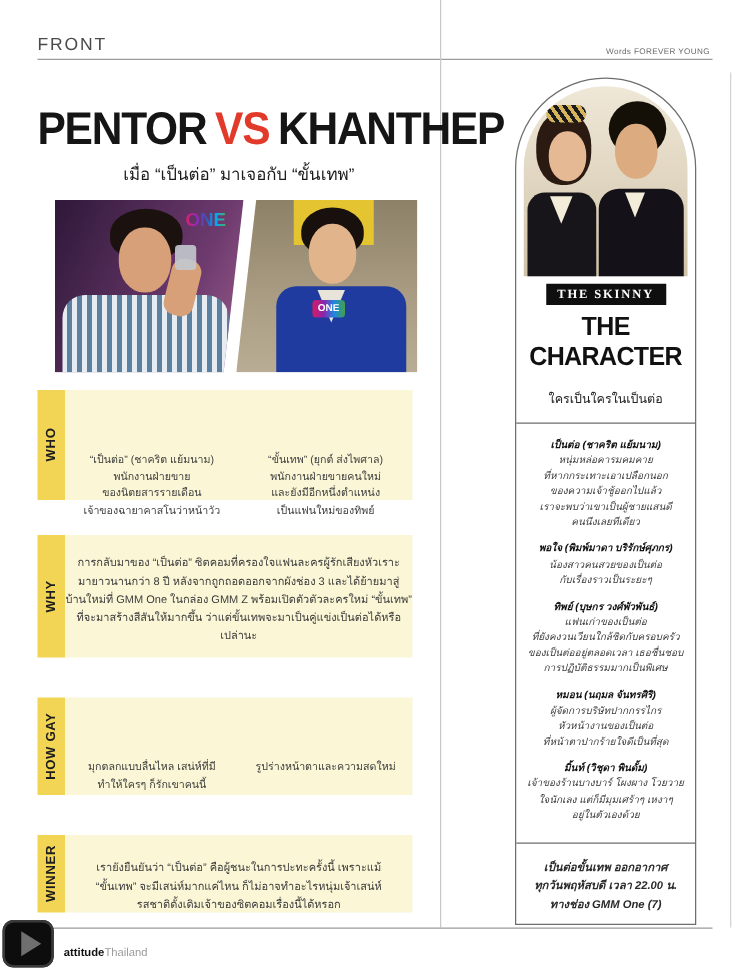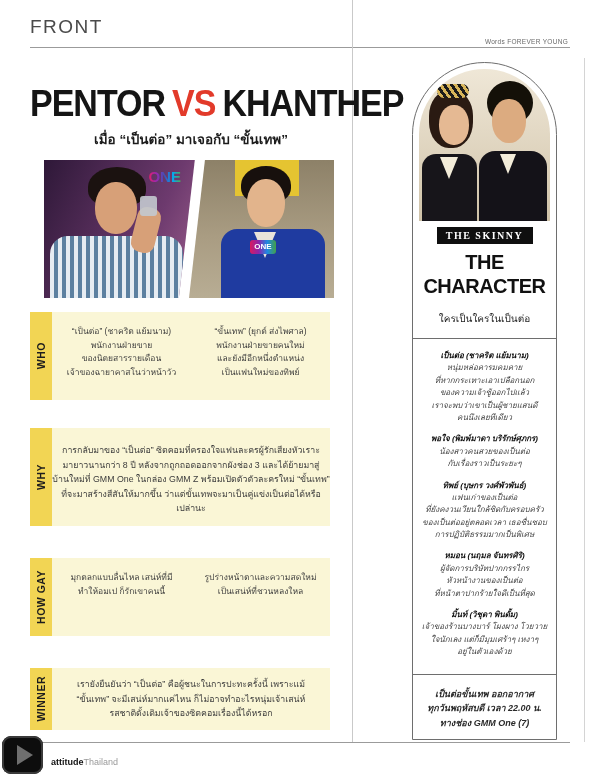--- a/index.html
+++ b/index.html
@@ -1,30 +1,30 @@
 <!DOCTYPE html>
 <html><head>
 <meta charset="utf-8">
 <style>
   html,body{margin:0;padding:0;background:#e9e9e9;}
   .page{position:relative;width:600px;height:781px;background:#ffffff;overflow:hidden;
         font-family:"Liberation Sans",sans-serif;color:#333;}
   
-  .hdr-section{position:absolute;left:30px;top:16px;font-size:19px;letter-spacing:1.5px;color:#4a4a4a;}
+  .hdr-section{position:absolute;left:30px;top:27px;font-size:14px;letter-spacing:1.5px;color:#4a4a4a;}
   .hdr-rule{position:absolute;left:30px;top:47px;width:540px;height:1px;background:#9b9b9b;}
   .hdr-credit{position:absolute;right:32px;top:38px;font-size:6.5px;color:#6a6a6a;letter-spacing:.3px;}
   .vline-mid{position:absolute;left:352px;top:0;width:1px;height:742px;background:#c9c9c9;}
   .vline-right{position:absolute;left:584px;top:58px;width:1px;height:684px;background:#d4d4d4;}
   
   .title{position:absolute;left:30px;top:84px;width:322px;text-align:center;
          font-weight:bold;font-size:34px;letter-spacing:-1px;color:#151515;
          transform:scaleY(1.08);white-space:nowrap;}
   .title .vs{color:#e23a2a;margin:0 7px;}
   .subtitle{position:absolute;left:30px;top:128px;width:322px;text-align:center;
-            font-weight:bold;font-size:13.5px;color:#1c1c1c;}
+            font-weight:normal;font-size:13.5px;color:#1c1c1c;}
   
   .photos{position:absolute;left:44px;top:160px;width:282px;height:138px;}
   .ph{position:absolute;top:0;left:0;width:290px;height:138px;overflow:hidden;}
   .ph-a{clip-path:polygon(0 0,52% 0,46.5% 100%,0 100%);
         background:linear-gradient(115deg,#2e1838 0%,#6d3a6e 40%,#b5729c 72%,#d99cb8 100%);}
   .ph-b{clip-path:polygon(55.5% 0,100% 0,100% 100%,50% 100%);
         background:linear-gradient(180deg,#8d8168 0%,#a99c82 55%,#b8ad94 100%);}
   .one-logo-a{position:absolute;left:36%;top:6%;font-weight:bold;font-size:15px;
               background:linear-gradient(90deg,#e91e63,#9c27b0,#3f51b5,#03a9f4,#4caf50);
               -webkit-background-clip:text;background-clip:text;color:transparent;}
@@ -43,24 +43,24 @@
   .mic-b{position:absolute;left:71%;top:58%;width:26px;height:14px;border-radius:3px;background:#111;
          color:#fff;font-size:8px;font-weight:bold;text-align:center;line-height:14px;
          background:linear-gradient(90deg,#d81b60,#8e24aa,#1e88e5,#43a047);}
   
   .row{position:absolute;left:30px;}
   .tab{position:absolute;left:0;top:0;width:22px;height:100%;background:#f2d554;
        display:flex;align-items:center;justify-content:center;}
   .tab span{writing-mode:vertical-rl;transform:rotate(180deg);font-weight:bold;font-size:10.5px;
             letter-spacing:.5px;color:#1d1d1d;white-space:nowrap;}
   .box{position:absolute;left:22px;top:0;width:278px;height:100%;background:#faf6d6;}
-  .cols{display:flex;height:100%;}
+  .cols{display:flex;height:100%;margin-top:36px;}
   .col{flex:1;text-align:center;font-size:8.5px;line-height:1.6;color:#3c3c3c;padding-top:13px;}
   .para{text-align:center;font-size:8.8px;line-height:1.65;color:#3c3c3c;padding-top:15px;}
-  .para-sm{padding-top:9px;}
+  .para-sm{padding-top:19px;}
   
   .btm-rule{position:absolute;left:30px;top:742px;width:540px;height:1px;background:#9b9b9b;}
   .play{position:absolute;left:2px;top:736px;width:41px;height:38px;background:#0d0d0d;border-radius:9px;
         display:flex;align-items:center;justify-content:center;box-shadow:inset 0 0 0 2px #3a3a3a;}
   .play i{display:block;width:0;height:0;border-top:10px solid transparent;border-bottom:10px solid transparent;
           border-left:16px solid #6f6f6f;margin-left:4px;}
   .brand{position:absolute;left:51px;top:757px;font-size:9px;}
   .brand b{color:#111;}
   .brand span{color:#9a9a9a;}
   
@@ -165,25 +165,24 @@
   </div>
 
   <div class="row" style="top:558px;width:300px;height:78px;">
     <div class="tab">
         <span>HOW GAY</span>
       </div>
     <div class="box">
       <div class="cols">
         <div class="col">
           <div>มุกตลกแบบลื่นไหล เสน่ห์ที่มี</div>
-          <div>ทำให้อมเป ก็รักเขาคนนี้</div>
+          <div>ทำให้ใครๆ ก็รักเขาคนนี้</div>
         </div>
         <div class="col">
           <div>รูปร่างหน้าตาและความสดใหม่</div>
-          <div>เป็นเสน่ห์ที่ชวนหลงใหล</div>
         </div>
       </div>
     </div>
   </div>
 
   <div class="row" style="top:668px;width:300px;height:62px;">
     <div class="tab">
         <span>WINNER</span>
       </div>
     <div class="box">

